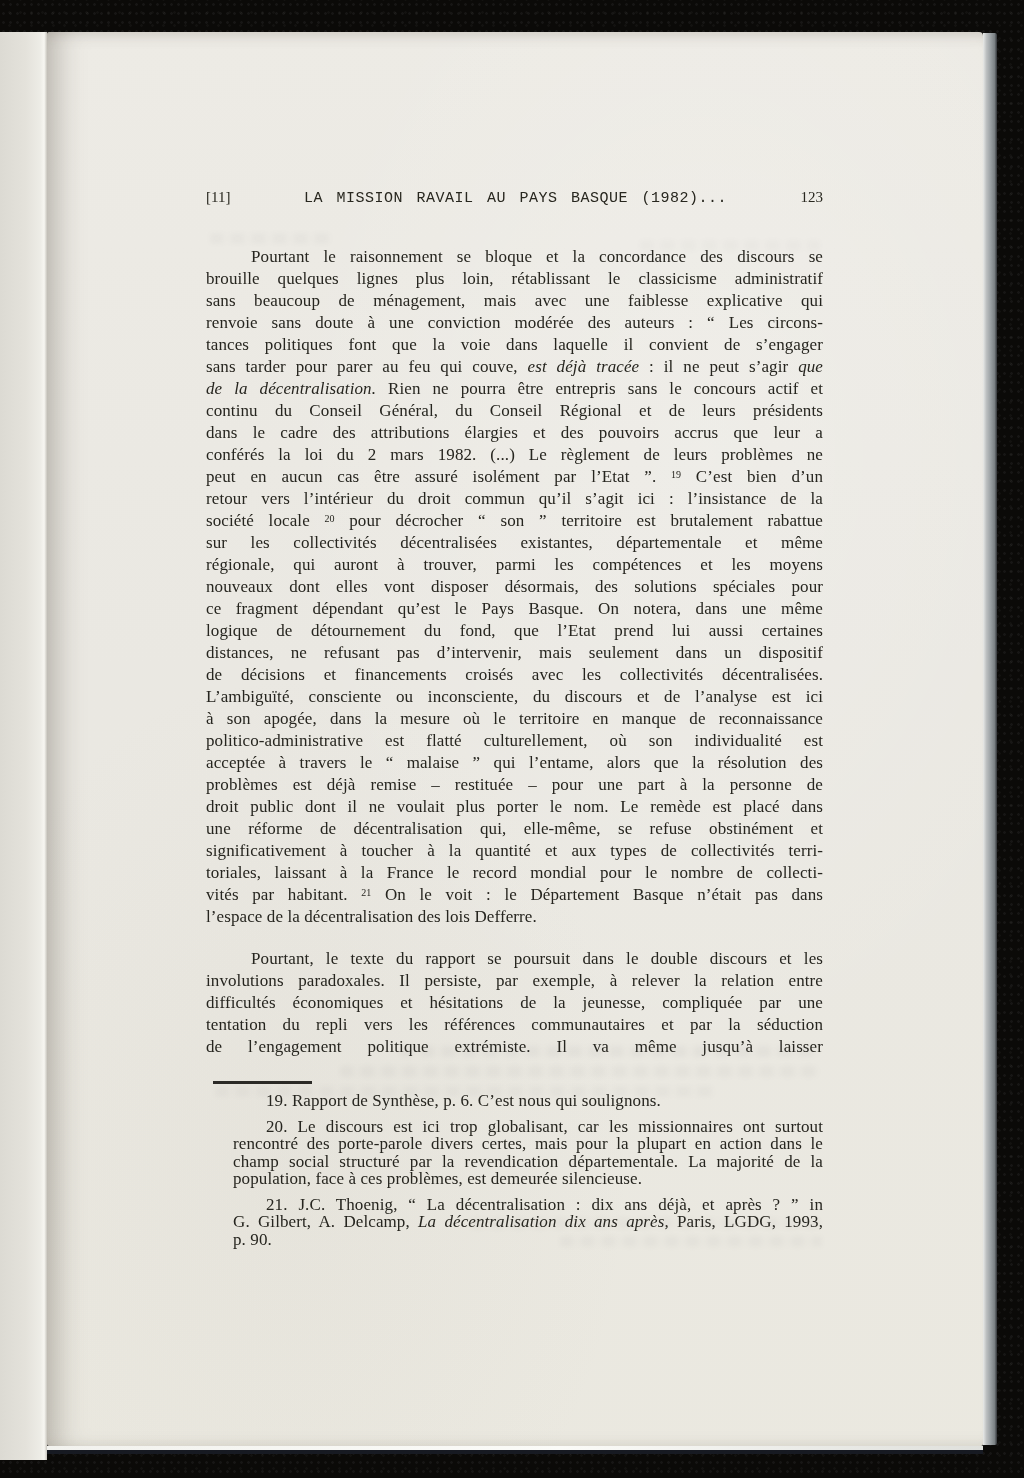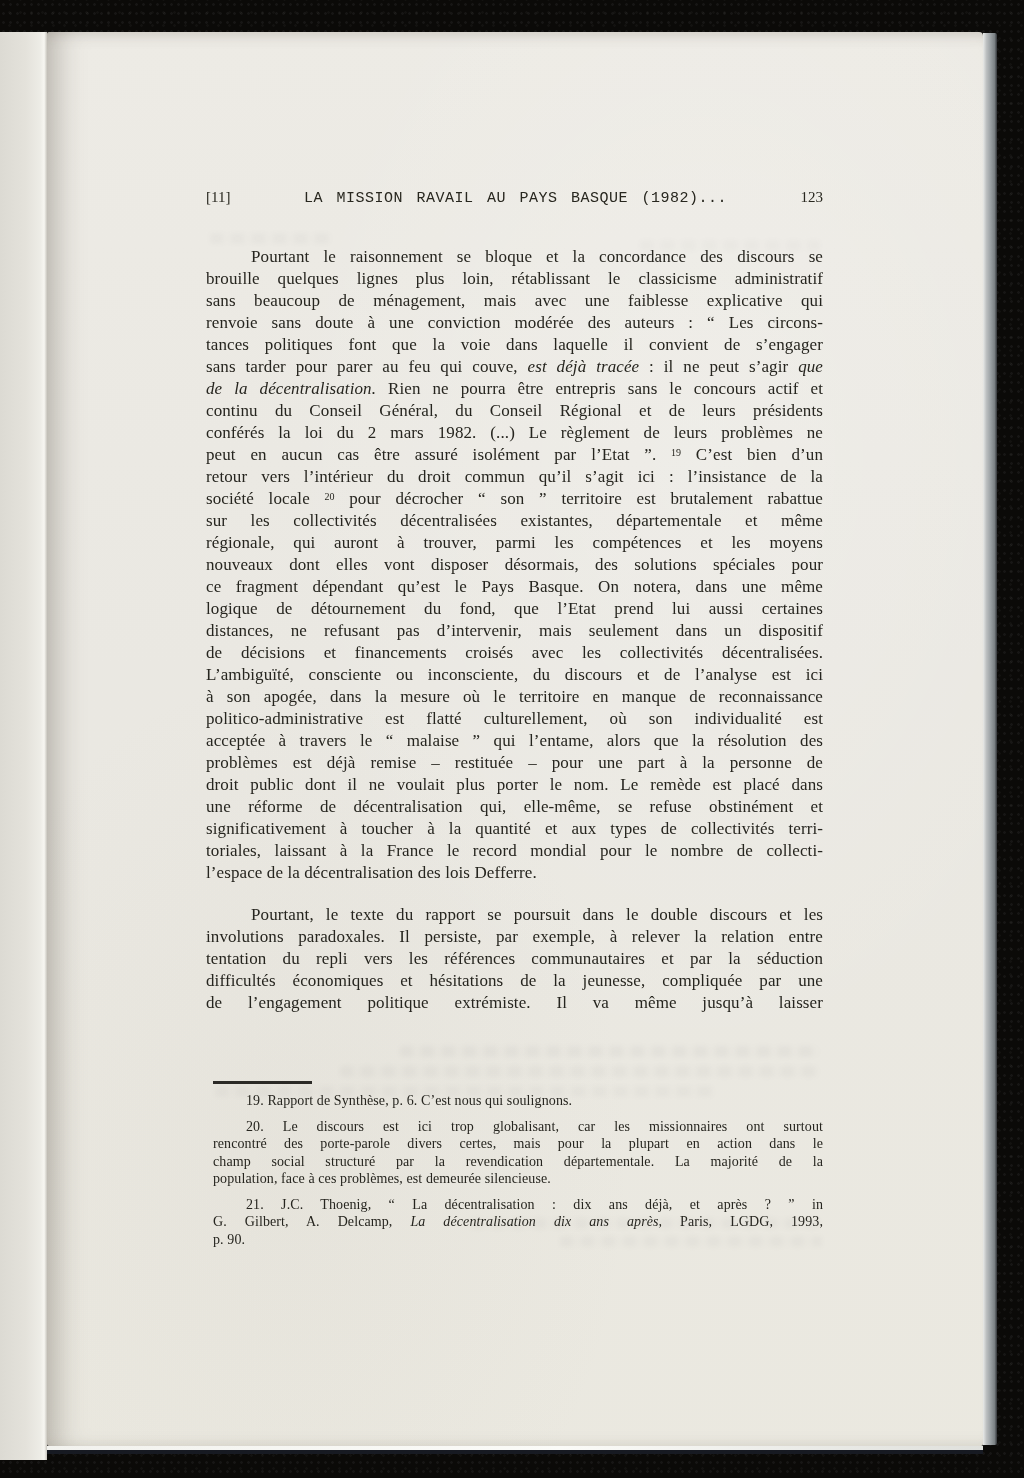--- a/index.html
+++ b/index.html
@@ -44,21 +44,21 @@
   .para + .para{margin-top:20px;}
   .tline{font-family:"Liberation Serif","DejaVu Serif",serif;font-size:17px;line-height:22px;
     color:#26251f;white-space:normal;letter-spacing:.1px;}
   .just{text-align:justify;text-align-last:justify;}
   .body-text .indent{text-indent:45px;}
 
   .fn-rule{position:absolute;left:166px;top:1049px;width:99px;height:3px;background:#2b2a26;}
 
   .footnotes{position:absolute;left:166px;top:1060px;width:610px;}
   .footnote + .footnote{margin-top:8px;}
-  .footnotes .tline{font-size:14px;line-height:17.5px;}
+  .footnotes .tline{font-size:17px;line-height:17.5px;margin-left:20px;}
   .footnotes .indent{text-indent:33px;}
 
   sup{font-size:10px;line-height:0;vertical-align:4px;letter-spacing:0;}
   i{}
 
   
   .ghost{position:absolute;height:11px;border-radius:3px;filter:blur(2.5px);
     background:repeating-linear-gradient(90deg, rgba(104,102,108,.38) 0 13px, rgba(104,102,108,.08) 13px 21px);}
   .g1{left:163px;top:201px;width:122px;opacity:.11;}
   .g2{left:593px;top:208px;width:180px;opacity:.08;}
@@ -85,47 +85,49 @@
     <div class="body-text" id="body-text">
         <div class="para">
           <div class="tline indent just">Pourtant le raisonnement se bloque et la concordance des discours se</div>
           <div class="tline just">brouille quelques lignes plus loin, rétablissant le classicisme administratif</div>
           <div class="tline just">sans beaucoup de ménagement, mais avec une faiblesse explicative qui</div>
           <div class="tline just">renvoie sans doute à une conviction modérée des auteurs : “ Les circons-</div>
           <div class="tline just">tances politiques font que la voie dans laquelle il convient de s’engager</div>
           <div class="tline just">sans tarder pour parer au feu qui couve, <i>est déjà tracée</i> : il ne peut s’agir <i>que</i></div>
           <div class="tline just"><i>de la décentralisation.</i> Rien ne pourra être entrepris sans le concours actif et</div>
           <div class="tline just">continu du Conseil Général, du Conseil Régional et de leurs présidents</div>
+          <div class="tline just">dans le cadre des attributions élargies et des pouvoirs accrus que leur a</div>
           <div class="tline just">conférés la loi du 2 mars 1982. (...) Le règlement de leurs problèmes ne</div>
           <div class="tline just">peut en aucun cas être assuré isolément par l’Etat ”. <sup>19</sup> C’est bien d’un</div>
           <div class="tline just">retour vers l’intérieur du droit commun qu’il s’agit ici : l’insistance de la</div>
           <div class="tline just">société locale <sup>20</sup> pour décrocher “ son ” territoire est brutalement rabattue</div>
           <div class="tline just">sur les collectivités décentralisées existantes, départementale et même</div>
           <div class="tline just">régionale, qui auront à trouver, parmi les compétences et les moyens</div>
           <div class="tline just">nouveaux dont elles vont disposer désormais, des solutions spéciales pour</div>
           <div class="tline just">ce fragment dépendant qu’est le Pays Basque. On notera, dans une même</div>
           <div class="tline just">logique de détournement du fond, que l’Etat prend lui aussi certaines</div>
           <div class="tline just">distances, ne refusant pas d’intervenir, mais seulement dans un dispositif</div>
           <div class="tline just">de décisions et financements croisés avec les collectivités décentralisées.</div>
           <div class="tline just">L’ambiguïté, consciente ou inconsciente, du discours et de l’analyse est ici</div>
           <div class="tline just">à son apogée, dans la mesure où le territoire en manque de reconnaissance</div>
           <div class="tline just">politico-administrative est flatté culturellement, où son individualité est</div>
           <div class="tline just">acceptée à travers le “ malaise ” qui l’entame, alors que la résolution des</div>
           <div class="tline just">problèmes est déjà remise – restituée – pour une part à la personne de</div>
           <div class="tline just">droit public dont il ne voulait plus porter le nom. Le remède est placé dans</div>
           <div class="tline just">une réforme de décentralisation qui, elle-même, se refuse obstinément et</div>
           <div class="tline just">significativement à toucher à la quantité et aux types de collectivités terri-</div>
           <div class="tline just">toriales, laissant à la France le record mondial pour le nombre de collecti-</div>
+          <div class="tline just">vités par habitant. <sup>21</sup> On le voit : le Département Basque n’était pas dans</div>
           <div class="tline">l’espace de la décentralisation des lois Defferre.</div>
         </div>
         <div class="para">
           <div class="tline indent just">Pourtant, le texte du rapport se poursuit dans le double discours et les</div>
           <div class="tline just">involutions paradoxales. Il persiste, par exemple, à relever la relation entre</div>
+          <div class="tline just">difficultés économiques et hésitations de la jeunesse, compliquée par une</div>
           <div class="tline just">tentation du repli vers les références communautaires et par la séduction</div>
-          <div class="tline just">difficultés économiques et hésitations de la jeunesse, compliquée par une</div>
           <div class="tline just">de l’engagement politique extrémiste. Il va même jusqu’à laisser</div>
         </div>
       </div>
 
     <div class="fn-rule"></div>
 
     <div class="footnotes" id="footnotes">
         <div class="footnote">
           <div class="tline indent">19. Rapport de Synthèse, p. 6. C’est nous qui soulignons.</div>
         </div>

